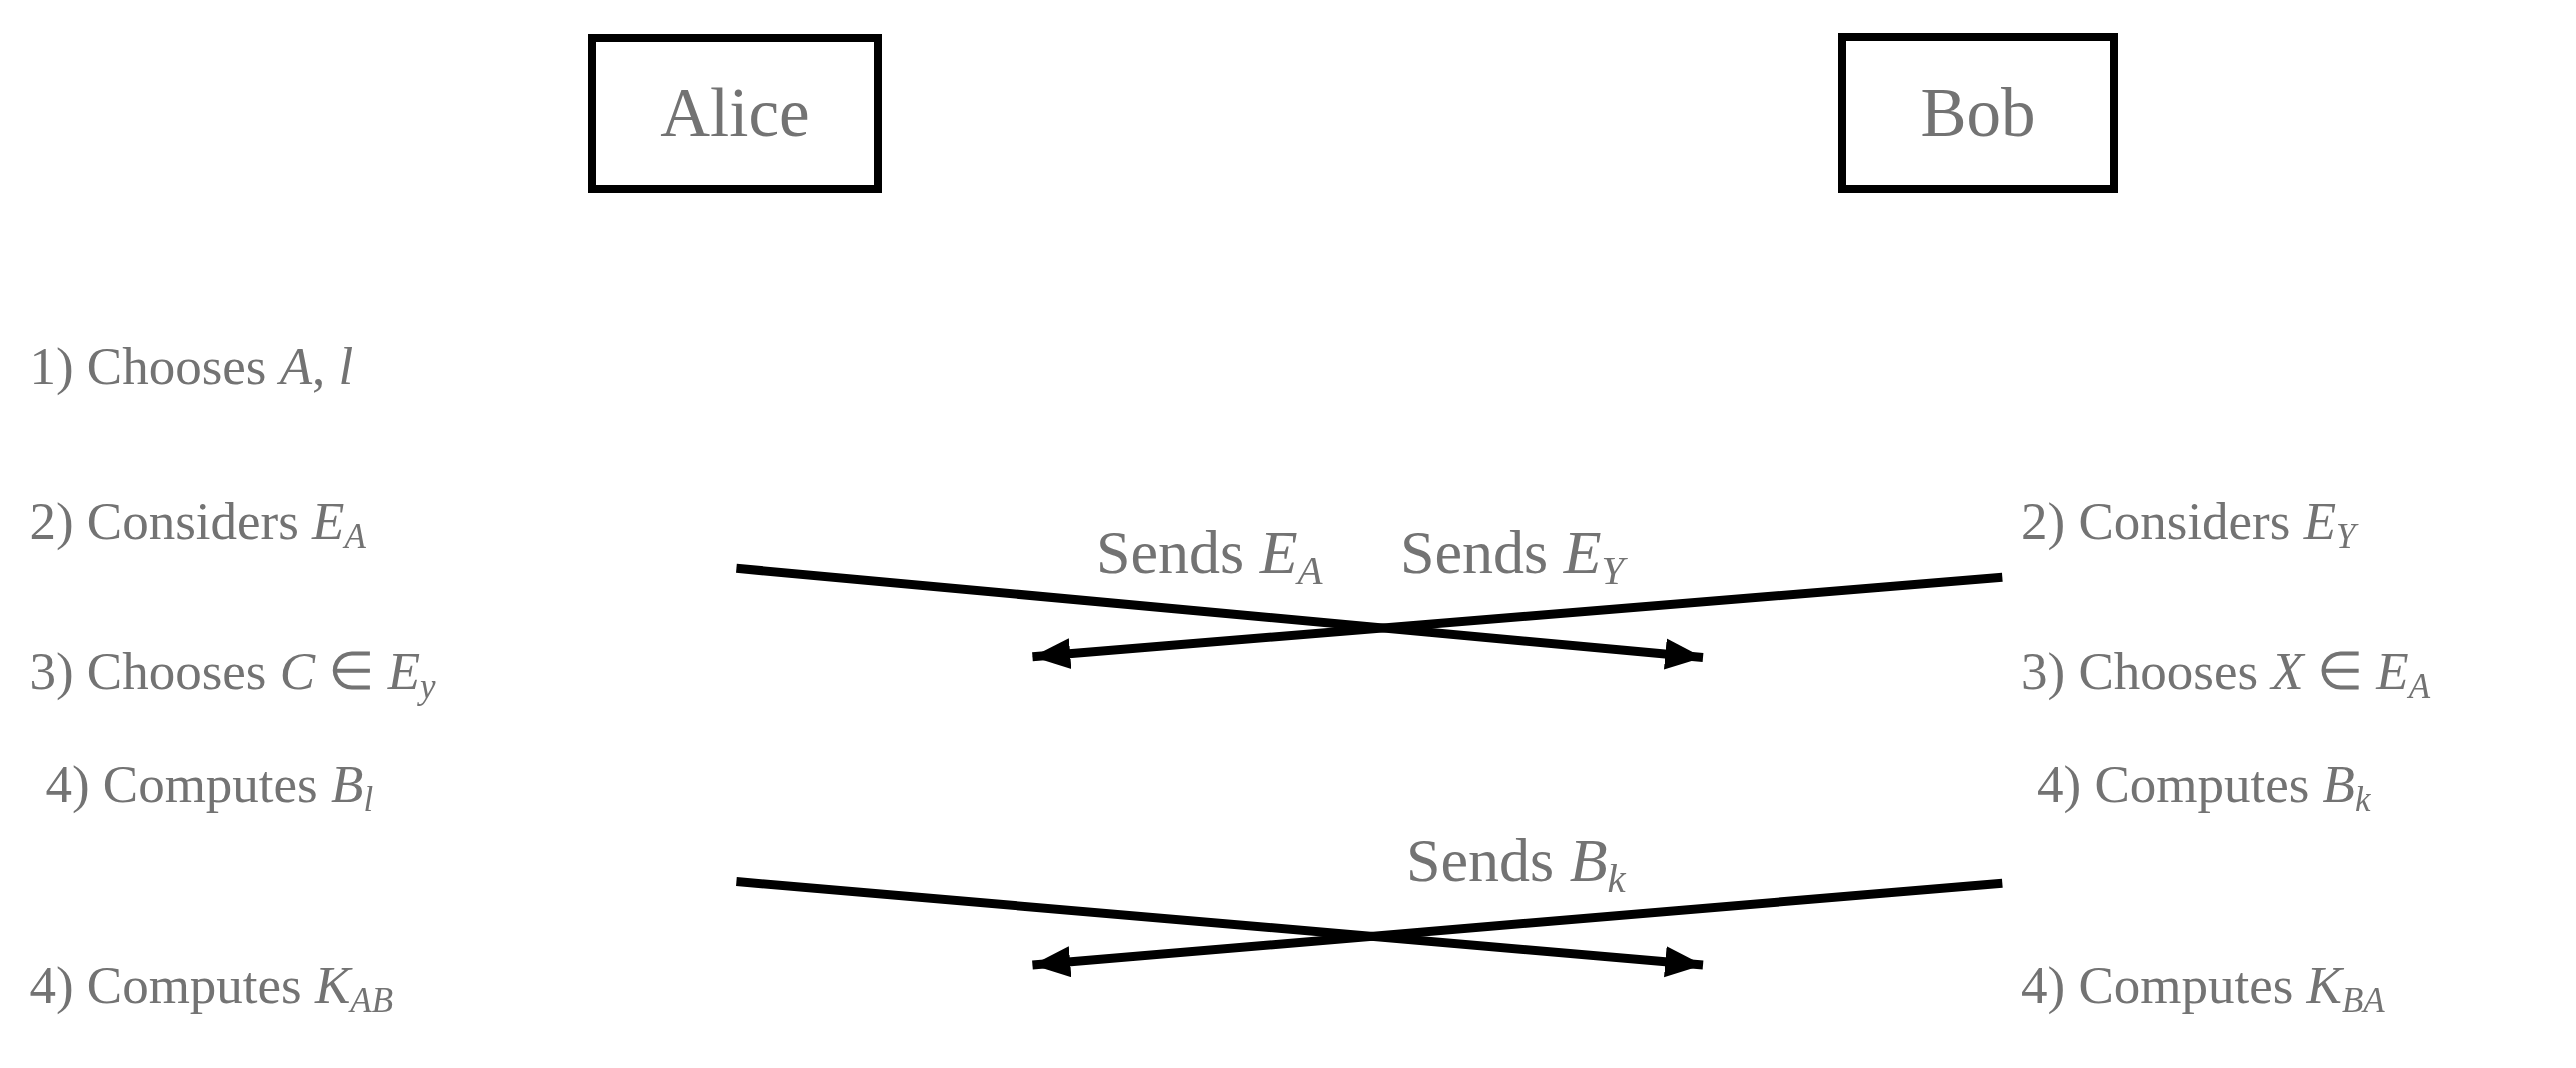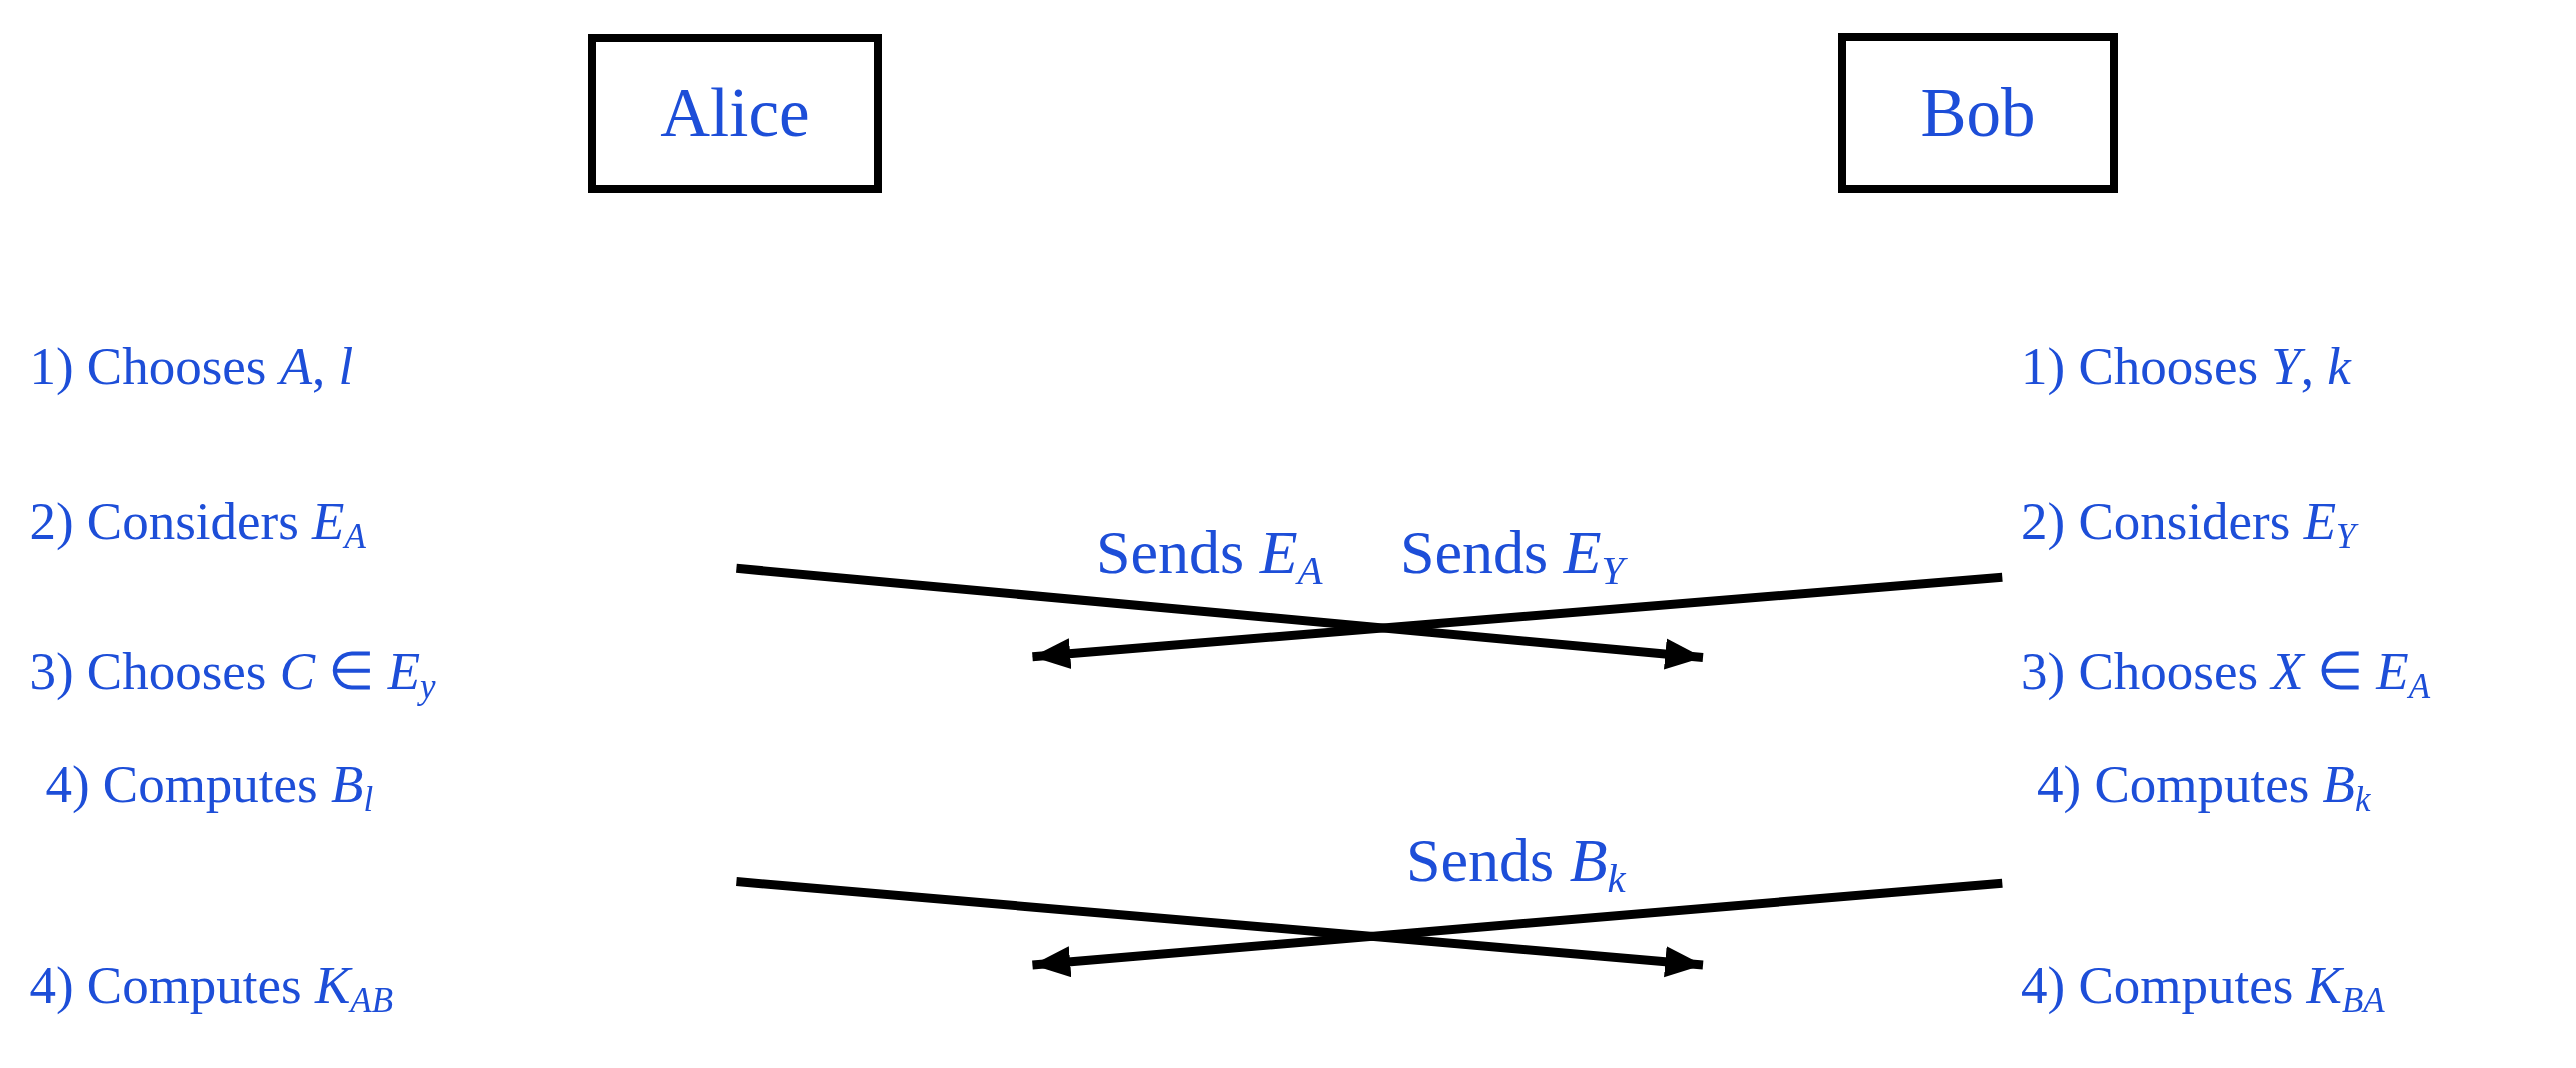--- a/index.html
+++ b/index.html
@@ -1,21 +1,21 @@
 <!DOCTYPE html>
 <html style="font-size:13px"><head>
 <meta charset="utf-8">
 <style>
   * { margin:0; padding:0; box-sizing:border-box; }
   html,body { background:#ffffff; }
   .canvas {
     position:relative;
     width:2576px; height:1068px;
     background:#ffffff;
-    color:#1d4ed8;
+    color:#737373;
     font-family:"Liberation Serif", serif;
     overflow:hidden;
   }
   .actor-box {
     position:absolute;
     border:8.2px solid #000000;
     display:flex; align-items:center; justify-content:center;
     font-size:69px; line-height:1;
   }
   .actor-box.alice { left:588px; top:34px;  width:294px; height:159px; }
@@ -69,21 +69,20 @@
   <div class="actor-box bob">
     <span>Bob</span>
   </div>
 
   <div class="step left r1"><span>1) Chooses </span><span class="it">A</span><span>, </span><span class="it">l</span></div>
   <div class="step left r2"><span>2) Considers </span><span class="it">E</span><span class="it sub">A</span></div>
   <div class="step left r3"><span>3) Chooses </span><span class="it">C</span><span> ∈ </span><span class="it">E</span><span class="it sub">y</span></div>
   <div class="step left r4"><span>4) Computes </span><span class="it">B</span><span class="it sub">l</span></div>
   <div class="step left r5"><span>4) Computes </span><span class="it">K</span><span class="it sub">AB</span></div>
 
-  <div class="step right r1"><span>1) Chooses </span><span class="it">Y</span><span>, </span><span class="it">k</span></div>
   <div class="step right r2"><span>2) Considers </span><span class="it">E</span><span class="it sub">Y</span></div>
   <div class="step right r3"><span>3) Chooses </span><span class="it">X</span><span> ∈ </span><span class="it">E</span><span class="it sub">A</span></div>
   <div class="step right r4"><span>4) Computes </span><span class="it">B</span><span class="it sub">k</span></div>
   <div class="step right r5"><span>4) Computes </span><span class="it">K</span><span class="it sub">BA</span></div>
 
   <div class="msg-label g1a"><span>Sends </span><span class="it">E</span><span class="it sub">A</span></div>
   <div class="msg-label g1b"><span>Sends </span><span class="it">E</span><span class="it sub">Y</span></div>
   <div class="msg-label g2b"><span>Sends </span><span class="it">B</span><span class="it sub">k</span></div>
 
 </div>

